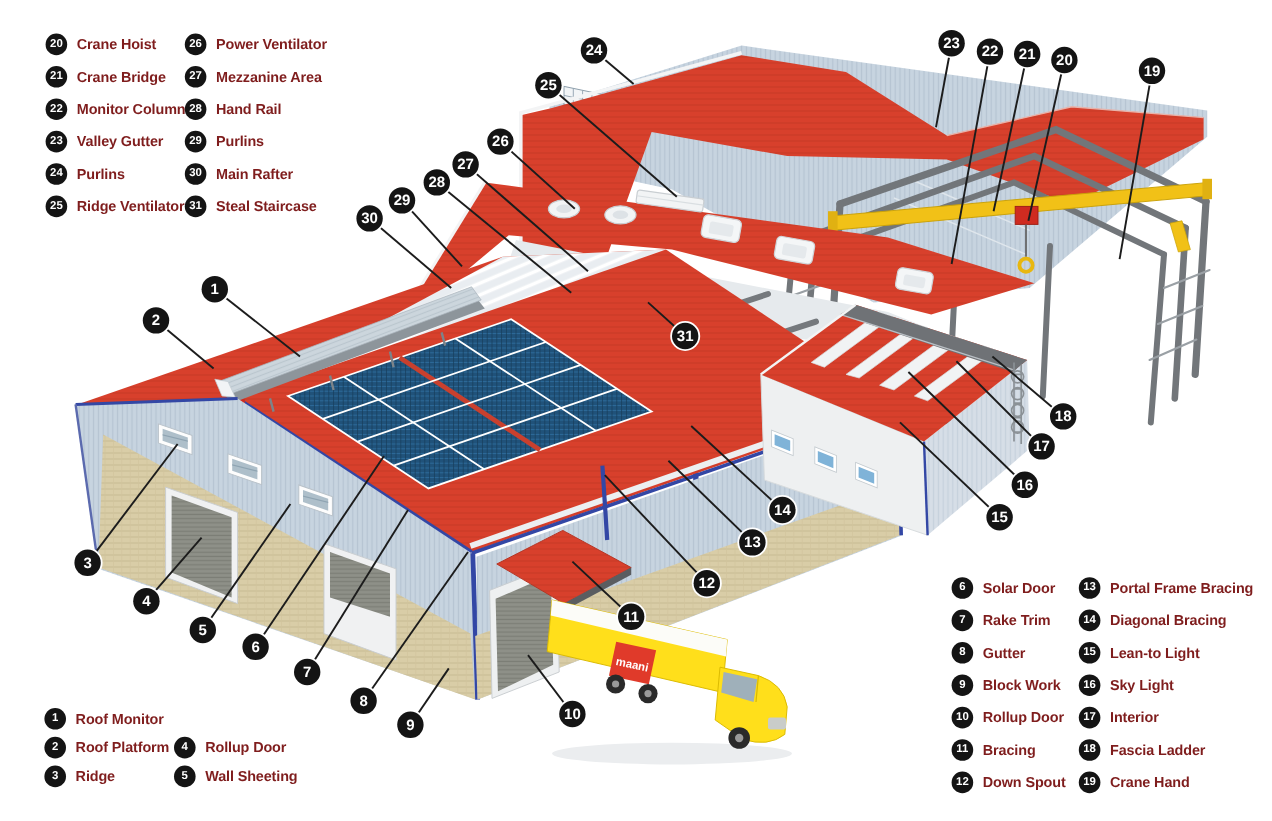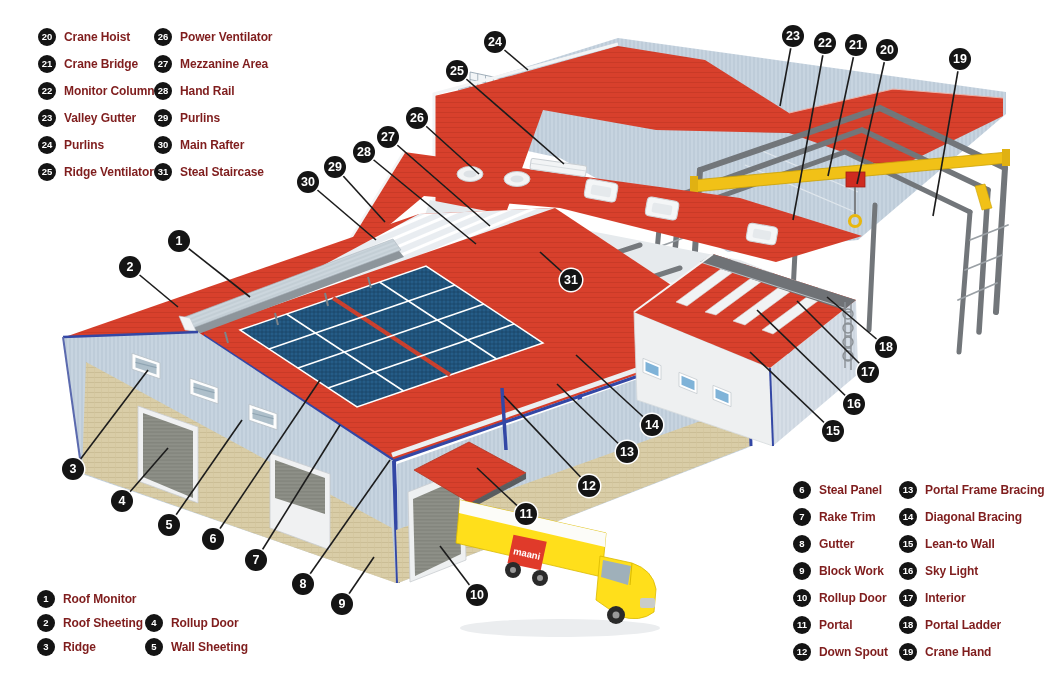--- a/index.html
+++ b/index.html
@@ -423,92 +423,92 @@
       </div>
 </div>
 
 <div class="lcol tight" style="left:37px;top:590px">
   <div class="lrow">
         <span class="dot">1</span>
         <span class="lbl">Roof Monitor</span>
       </div>
   <div class="lrow">
         <span class="dot">2</span>
-        <span class="lbl">Roof Sheeting</span>
+        <span class="lbl">Roof Platform</span>
       </div>
   <div class="lrow">
         <span class="dot">3</span>
         <span class="lbl">Ridge</span>
       </div>
 </div>
 <div class="lcol tight" style="left:145px;top:614px">
   <div class="lrow">
         <span class="dot">4</span>
         <span class="lbl">Rollup Door</span>
       </div>
   <div class="lrow">
         <span class="dot">5</span>
         <span class="lbl">Wall Sheeting</span>
       </div>
 </div>
 
 <div class="lcol" style="left:793px;top:481px">
   <div class="lrow">
         <span class="dot">6</span>
-        <span class="lbl">Steal Panel</span>
+        <span class="lbl">Solar Door</span>
       </div>
   <div class="lrow">
         <span class="dot">7</span>
         <span class="lbl">Rake Trim</span>
       </div>
   <div class="lrow">
         <span class="dot">8</span>
         <span class="lbl">Gutter</span>
       </div>
   <div class="lrow">
         <span class="dot">9</span>
         <span class="lbl">Block Work</span>
       </div>
   <div class="lrow">
         <span class="dot">10</span>
         <span class="lbl">Rollup Door</span>
       </div>
   <div class="lrow">
         <span class="dot">11</span>
-        <span class="lbl">Portal</span>
+        <span class="lbl">Bracing</span>
       </div>
   <div class="lrow">
         <span class="dot">12</span>
         <span class="lbl">Down Spout</span>
       </div>
 </div>
 <div class="lcol" style="left:899px;top:481px">
   <div class="lrow">
         <span class="dot">13</span>
         <span class="lbl">Portal Frame Bracing</span>
       </div>
   <div class="lrow">
         <span class="dot">14</span>
         <span class="lbl">Diagonal Bracing</span>
       </div>
   <div class="lrow">
         <span class="dot">15</span>
-        <span class="lbl">Lean-to Wall</span>
+        <span class="lbl">Lean-to Light</span>
       </div>
   <div class="lrow">
         <span class="dot">16</span>
         <span class="lbl">Sky Light</span>
       </div>
   <div class="lrow">
         <span class="dot">17</span>
         <span class="lbl">Interior</span>
       </div>
   <div class="lrow">
         <span class="dot">18</span>
-        <span class="lbl">Portal Ladder</span>
+        <span class="lbl">Fascia Ladder</span>
       </div>
   <div class="lrow">
         <span class="dot">19</span>
         <span class="lbl">Crane Hand</span>
       </div>
 </div>
 
 </div>
 
 </body></html>

